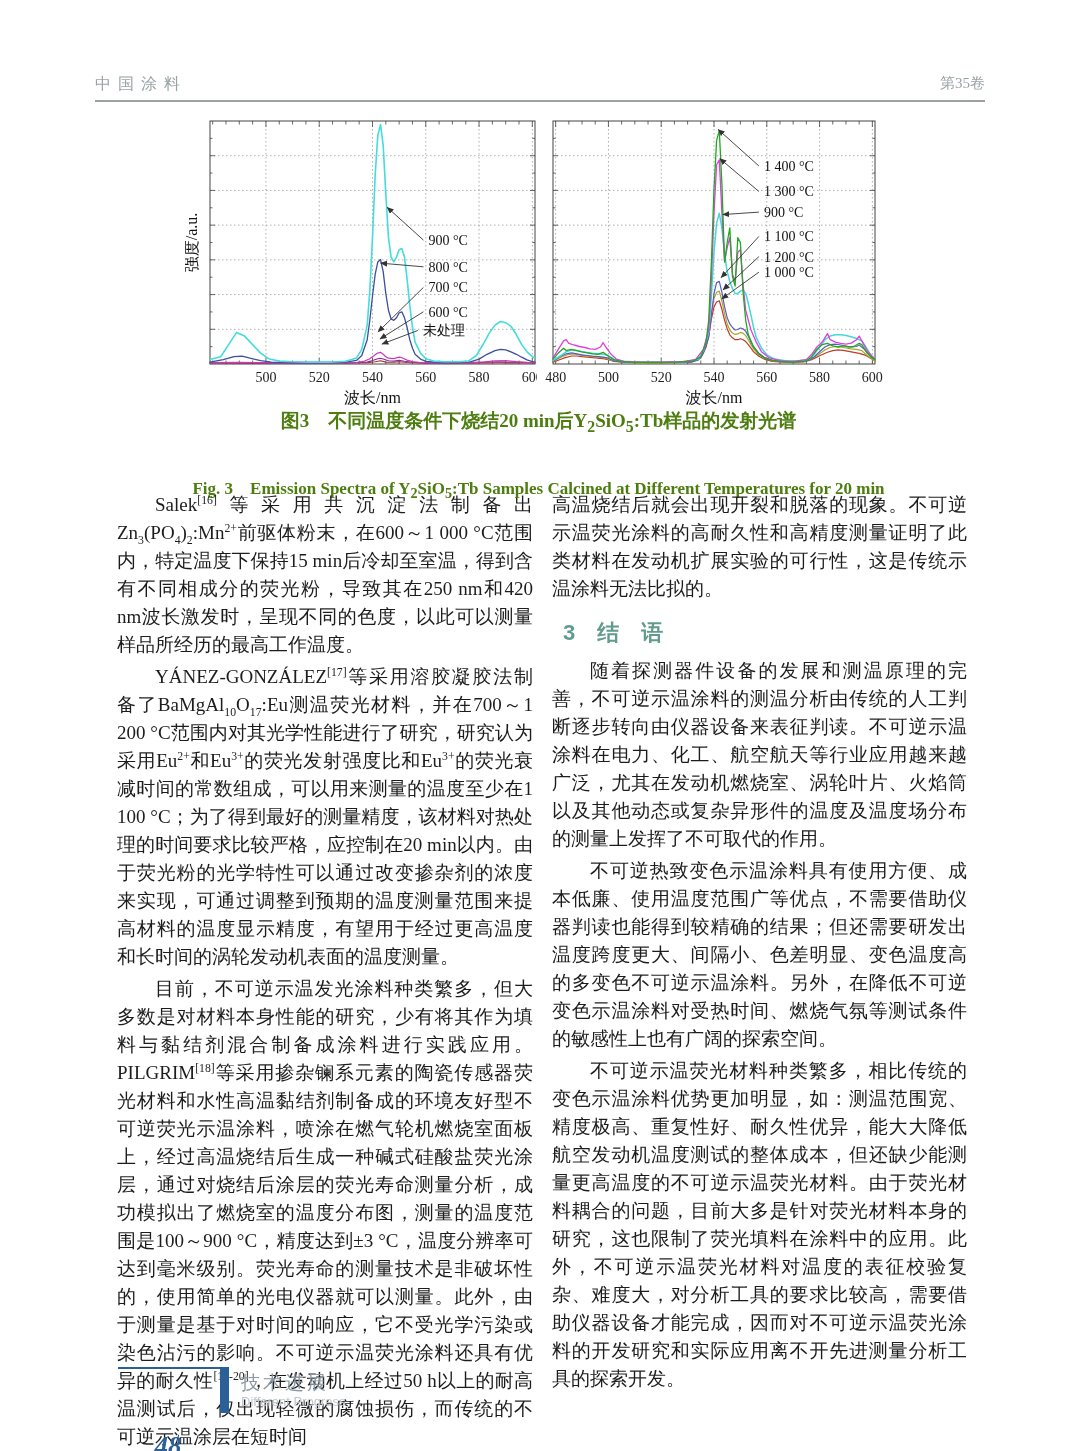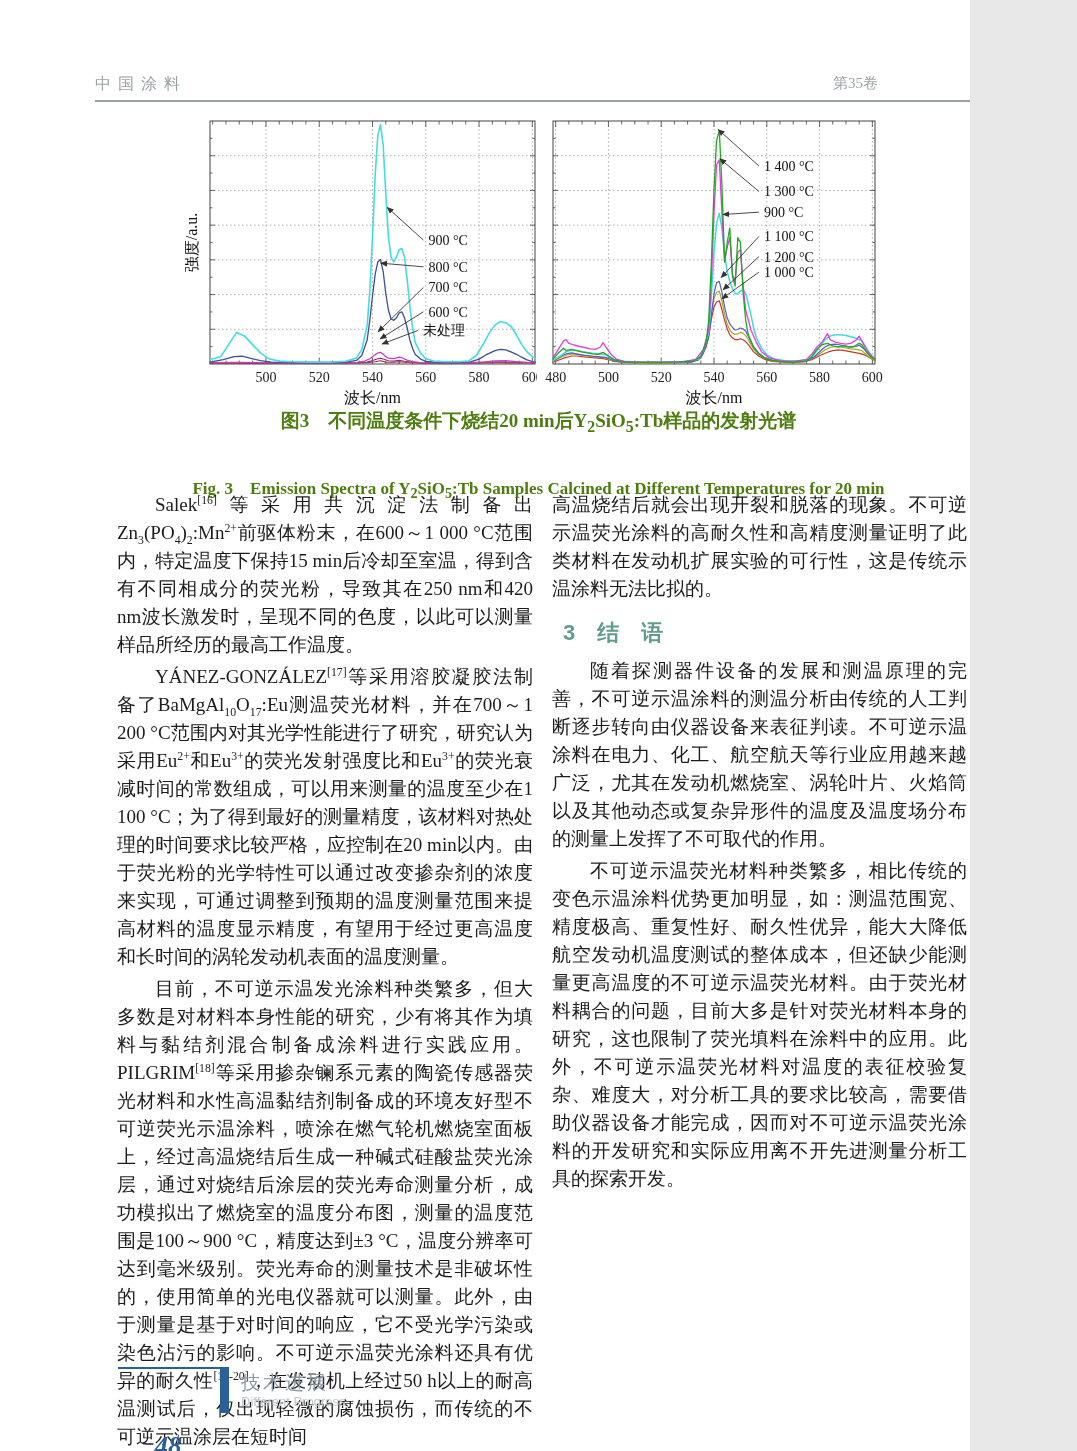--- a/index.html
+++ b/index.html
@@ -1,16 +1,16 @@
 <!DOCTYPE html>
 <html style="--accent-blue: #2b5f97; --heading-green: #619b8d; --header-gray: #99a3a6; --footer-label-gray: #8b98a3; --footer-sub-gray: #bfc7cd; --text: #1c1c1c;"><head>
 <meta charset="utf-8">
 <style>
   html,body{margin:0;padding:0;background:#e8e8e8;}
-  .page{position:relative;width:970px;height:1451px;background:#ffffff;overflow:hidden;
+  .page{position:relative;width:1077px;height:1451px;background:#ffffff;overflow:hidden;
         font-family:"Liberation Serif","DejaVu Serif",serif;}
   
   .hdr-left{position:absolute;left:95px;top:74px;font-size:16px;letter-spacing:7px;color:var(--header-gray);}
   .hdr-right{position:absolute;right:92px;top:74px;font-size:15px;color:var(--header-gray);}
   .hdr-rule{position:absolute;left:95px;top:100px;width:890px;height:2px;background:#9aa1a3;}
   
   .chart{position:absolute;}
   .chart svg{display:block;}
   .tick{font:14px "Liberation Serif","DejaVu Serif",serif;fill:#222;}
   .axlabel{font:16px "Liberation Serif","DejaVu Serif",serif;fill:#111;}
@@ -299,20 +299,21 @@
   <div class="col" style="left:113px;width:424px;">
     <p>Salek<sup>[16]</sup>等采用共沉淀法制备出Zn<sub>3</sub>(PO<sub>4</sub>)<sub>2</sub>:Mn<sup>2+</sup>前驱体粉末，在600～1 000 °C范围内，特定温度下保持15 min后冷却至室温，得到含有不同相成分的荧光粉，导致其在250 nm和420 nm波长激发时，呈现不同的色度，以此可以测量样品所经历的最高工作温度。</p>
     <p>YÁNEZ-GONZÁLEZ<sup>[17]</sup>等采用溶胶凝胶法制备了BaMgAl<sub>10</sub>O<sub>17</sub>:Eu测温荧光材料，并在700～1 200 °C范围内对其光学性能进行了研究，研究认为采用Eu<sup>2+</sup>和Eu<sup>3+</sup>的荧光发射强度比和Eu<sup>3+</sup>的荧光衰减时间的常数组成，可以用来测量的温度至少在1 100 °C；为了得到最好的测量精度，该材料对热处理的时间要求比较严格，应控制在20 min以内。由于荧光粉的光学特性可以通过改变掺杂剂的浓度来实现，可通过调整到预期的温度测量范围来提高材料的温度显示精度，有望用于经过更高温度和长时间的涡轮发动机表面的温度测量。</p>
     <p>目前，不可逆示温发光涂料种类繁多，但大多数是对材料本身性能的研究，少有将其作为填料与黏结剂混合制备成涂料进行实践应用。PILGRIM<sup>[18]</sup>等采用掺杂镧系元素的陶瓷传感器荧光材料和水性高温黏结剂制备成的环境友好型不可逆荧光示温涂料，喷涂在燃气轮机燃烧室面板上，经过高温烧结后生成一种碱式硅酸盐荧光涂层，通过对烧结后涂层的荧光寿命测量分析，成功模拟出了燃烧室的温度分布图，测量的温度范围是100～900 °C，精度达到±3 °C，温度分辨率可达到毫米级别。荧光寿命的测量技术是非破坏性的，使用简单的光电仪器就可以测量。此外，由于测量是基于对时间的响应，它不受光学污染或染色沾污的影响。不可逆示温荧光涂料还具有优异的耐久性<sup>[19-20]</sup>，在发动机上经过50 h以上的耐高温测试后，仅出现轻微的腐蚀损伤，而传统的不可逆示温涂层在短时间</p>
   </div>
 
   <div class="col" style="left:548px;width:423px;">
     <p class="cont">高温烧结后就会出现开裂和脱落的现象。不可逆示温荧光涂料的高耐久性和高精度测量证明了此类材料在发动机扩展实验的可行性，这是传统示温涂料无法比拟的。</p>
     <h3 class="section">3　结　语</h3>
     <p>随着探测器件设备的发展和测温原理的完善，不可逆示温涂料的测温分析由传统的人工判断逐步转向由仪器设备来表征判读。不可逆示温涂料在电力、化工、航空航天等行业应用越来越广泛，尤其在发动机燃烧室、涡轮叶片、火焰筒以及其他动态或复杂异形件的温度及温度场分布的测量上发挥了不可取代的作用。</p>
+    <p>不可逆热致变色示温涂料具有使用方便、成本低廉、使用温度范围广等优点，不需要借助仪器判读也能得到较精确的结果；但还需要研发出温度跨度更大、间隔小、色差明显、变色温度高的多变色不可逆示温涂料。另外，在降低不可逆变色示温涂料对受热时间、燃烧气氛等测试条件的敏感性上也有广阔的探索空间。</p>
     <p>不可逆示温荧光材料种类繁多，相比传统的变色示温涂料优势更加明显，如：测温范围宽、精度极高、重复性好、耐久性优异，能大大降低航空发动机温度测试的整体成本，但还缺少能测量更高温度的不可逆示温荧光材料。由于荧光材料耦合的问题，目前大多是针对荧光材料本身的研究，这也限制了荧光填料在涂料中的应用。此外，不可逆示温荧光材料对温度的表征校验复杂、难度大，对分析工具的要求比较高，需要借助仪器设备才能完成，因而对不可逆示温荧光涂料的开发研究和实际应用离不开先进测量分析工具的探索开发。</p>
   </div>
 
   <div class="f-line"></div>
   <div class="f-bar"></div>
   <div class="f-num">48</div>
   <div class="f-cn">技术进展</div>
   <div class="f-en">Different Progress</div>
 
 </div>

